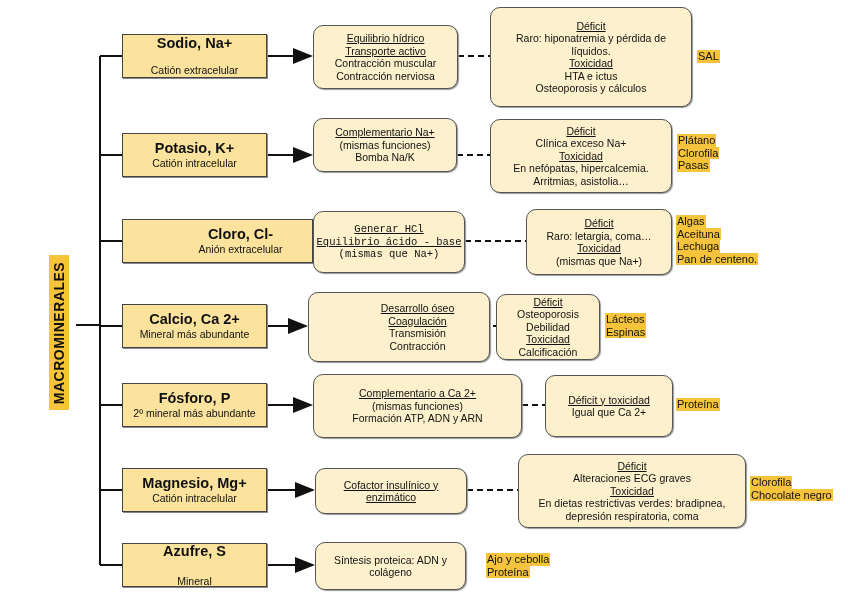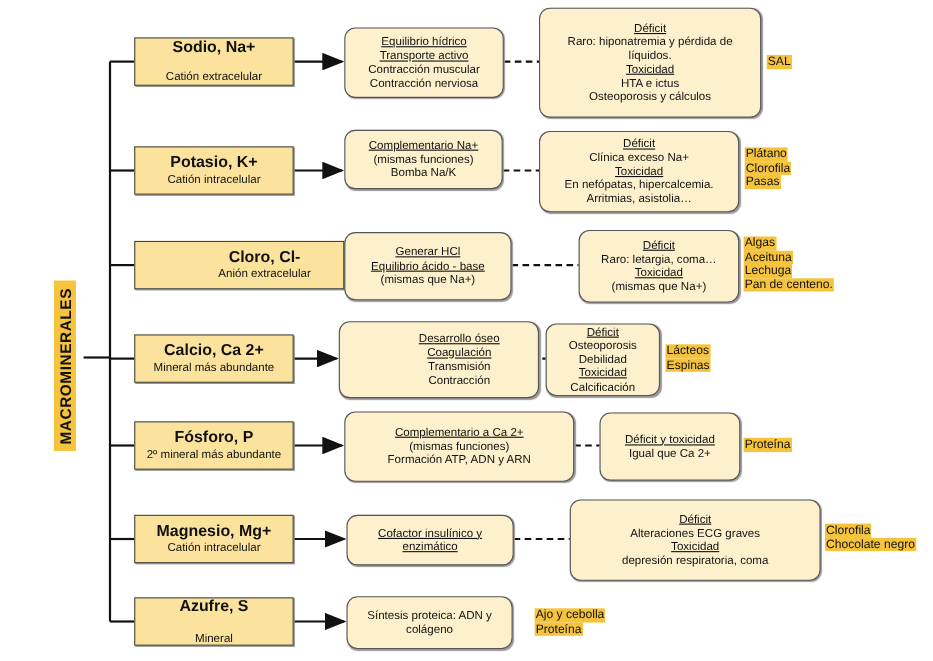--- a/index.html
+++ b/index.html
@@ -101,21 +101,21 @@
     </div>
     <div class="foods" style="left: 677px; top: 134px;">
       <span>Plátano</span>
       <span>Clorofila</span>
       <span>Pasas</span>
     </div>
     <div class="mineral" style="top: 219px; padding-left: 46px;">
       <div class="name">Cloro, Cl-</div>
       <div class="sub">Anión extracelular</div>
     </div>
-    <div class="box" style="left: 313px; top: 211px; width: 150px; height: 60px;">
+    <div class="box" style="left: 313px; top: 211px; width: 150px; height: 60px; font-family: Liberation Mono, monospace;">
       <div class="u">Generar HCl</div>
       <div class="u">Equilibrio ácido - base</div>
       <div>(mismas que Na+)</div>
     </div>
     <div class="box" style="left: 526px; top: 209px; width: 144px; height: 64px;">
       <div class="u">Déficit</div>
       <div>Raro: letargia, coma…</div>
       <div class="u">Toxicidad</div>
       <div>(mismas que Na+)</div>
     </div>
@@ -167,20 +167,21 @@
       <div class="sub">Catión intracelular</div>
     </div>
     <div class="box" style="left: 315px; top: 468px; width: 150px; height: 44px;">
       <div class="u">Cofactor insulínico y</div>
       <div class="u">enzimático</div>
     </div>
     <div class="box" style="left: 518px; top: 454px; width: 226px; height: 72px;">
       <div class="u">Déficit</div>
       <div>Alteraciones ECG graves</div>
       <div class="u">Toxicidad</div>
+      <div>En dietas restrictivas verdes: bradipnea,</div>
       <div>depresión respiratoria, coma</div>
     </div>
     <div class="foods" style="left: 750px; top: 476px;">
       <span>Clorofila</span>
       <span>Chocolate negro</span>
     </div>
     <div class="mineral" style="top: 543px; gap: 15px;">
       <div class="name">Azufre, S</div>
       <div class="sub">Mineral</div>
     </div>

